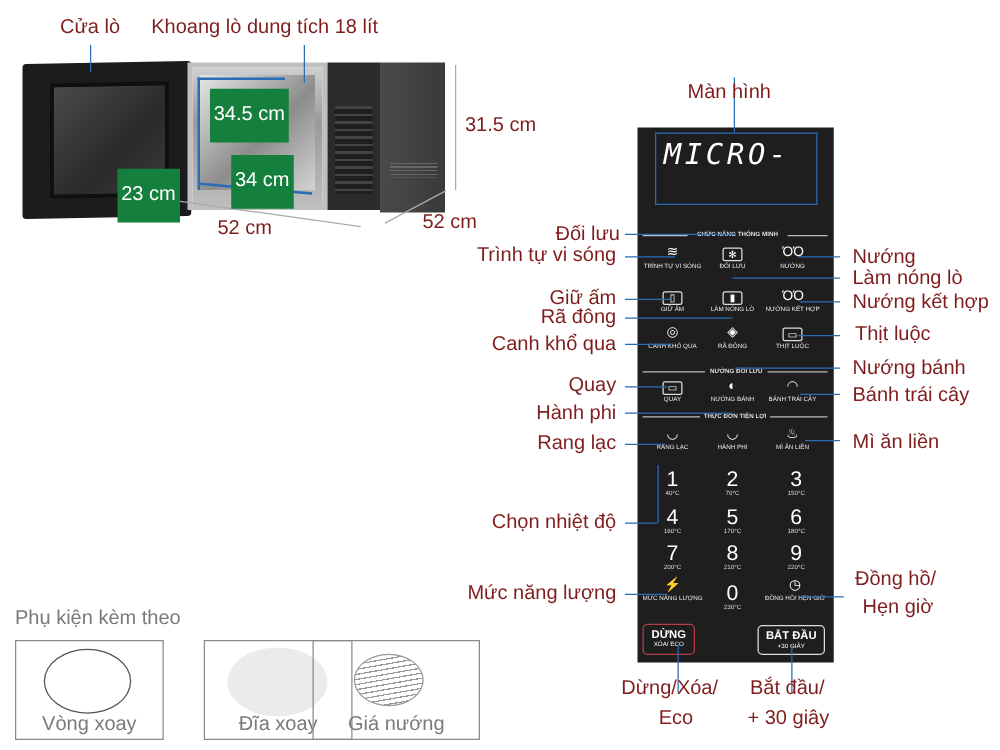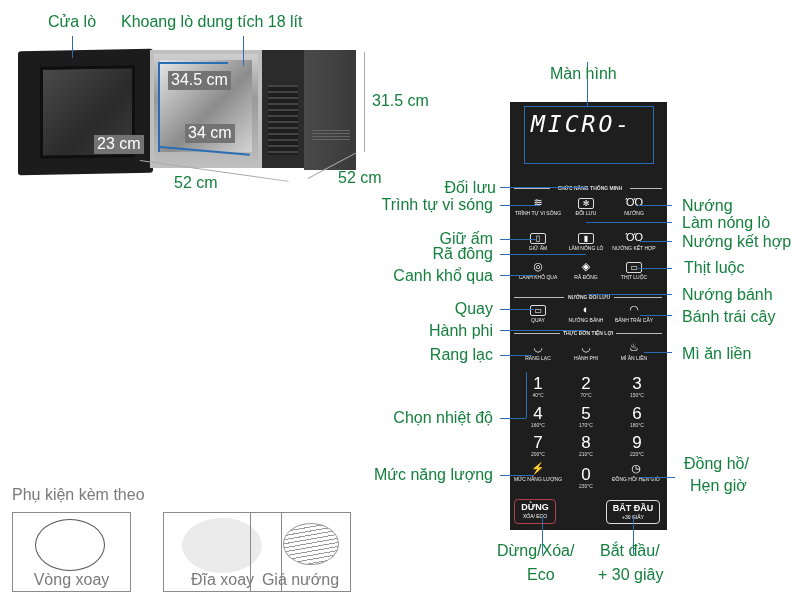--- a/index.html
+++ b/index.html
@@ -1,22 +1,22 @@
 <!DOCTYPE html>
 <html><head>
 <meta charset="utf-8">
 <style>
   * { box-sizing: border-box; margin: 0; padding: 0; }
   html, body { width: 800px; height: 600px; background: #ffffff; overflow: hidden; }
   body { position: relative; font-family: "Liberation Sans", sans-serif; color: #777; }
   .abs { position: absolute; }
-  .lbl { position: absolute; font-size: 16px; color: #15803d; white-space: nowrap; line-height: 1; }
+  .lbl { position: absolute; font-size: 16px; color: #7f1d1d; white-space: nowrap; line-height: 1; }
   .lbl.r { text-align: right; }
   .line { position: absolute; background: #2a6db5; }
-  .dim-tag { position: absolute; background: #737373; color: #fff; font-size: 16px; padding: 1px 3px; line-height: 1.05; }
+  .dim-tag { position: absolute; background: #15803d; color: #fff; font-size: 16px; padding: 13px 3px; line-height: 1.05; }
 
   
   .mw-door { position: absolute; left: 18px; top: 50px; width: 135px; height: 124px; background: #1c1c1c; border-radius: 3px; transform: skewY(-1deg); }
   .mw-door-inner { position: absolute; left: 22px; top: 16px; width: 95px; height: 92px; background: linear-gradient(135deg,#4a4a4a,#2a2a2a 60%,#3b3b3b); border: 3px solid #0f0f0f; }
   .mw-cavity { position: absolute; left: 150px; top: 50px; width: 112px; height: 118px; background: linear-gradient(180deg,#cfcfcf,#9a9a9a 40%,#bdbdbd); border: 4px solid #bfbfbf; }
   .mw-cavity-inner { position: absolute; left: 6px; top: 6px; right: 6px; bottom: 12px; background: linear-gradient(135deg,#e6e6e6,#8c8c8c 55%,#d4d4d4); }
   .mw-panel { position: absolute; left: 262px; top: 50px; width: 42px; height: 118px; background: #2b2b2b; }
   .mw-panel-keys { position: absolute; left: 268px; top: 85px; width: 30px; height: 70px; background: repeating-linear-gradient(180deg,#444 0 2px,#1e1e1e 2px 6px); }
   .mw-side { position: absolute; left: 304px; top: 50px; width: 52px; height: 120px; background: linear-gradient(90deg,#4a4a4a,#3a3a3a); }
   .mw-vent { position: absolute; left: 312px; top: 130px; width: 38px; height: 12px; background: repeating-linear-gradient(180deg,#666 0 1px,transparent 1px 3px); }
@@ -274,16 +274,16 @@
 
 <div class="acc-title">Phụ kiện kèm theo</div>
 <div class="acc-box" style="left:12px;width:119px;">
   <div class="abs" style="left:22px;top:6px;width:70px;height:52px;border:1.5px solid #555;border-radius:50%;"></div>
   <div class="acc-label">Vòng xoay</div>
 </div>
 <div class="acc-box" style="left:131px;width:119px;margin-left:32px;">
   <div class="abs" style="left:18px;top:5px;width:80px;height:55px;background:#ebebeb;border-radius:50%;"></div>
   <div class="acc-label">Đĩa xoay</div>
 </div>
-<div class="acc-box" style="left:250px;width:101px;">
+<div class="acc-box" style="left:250px;width:134px;">
   <div class="abs" style="left:32px;top:10px;width:56px;height:42px;border:1px solid #999;border-radius:50%;background:repeating-linear-gradient(170deg,transparent 0 3px,#999 3px 4px);"></div>
   <div class="acc-label">Giá nướng</div>
 </div>
 
 </body></html>

